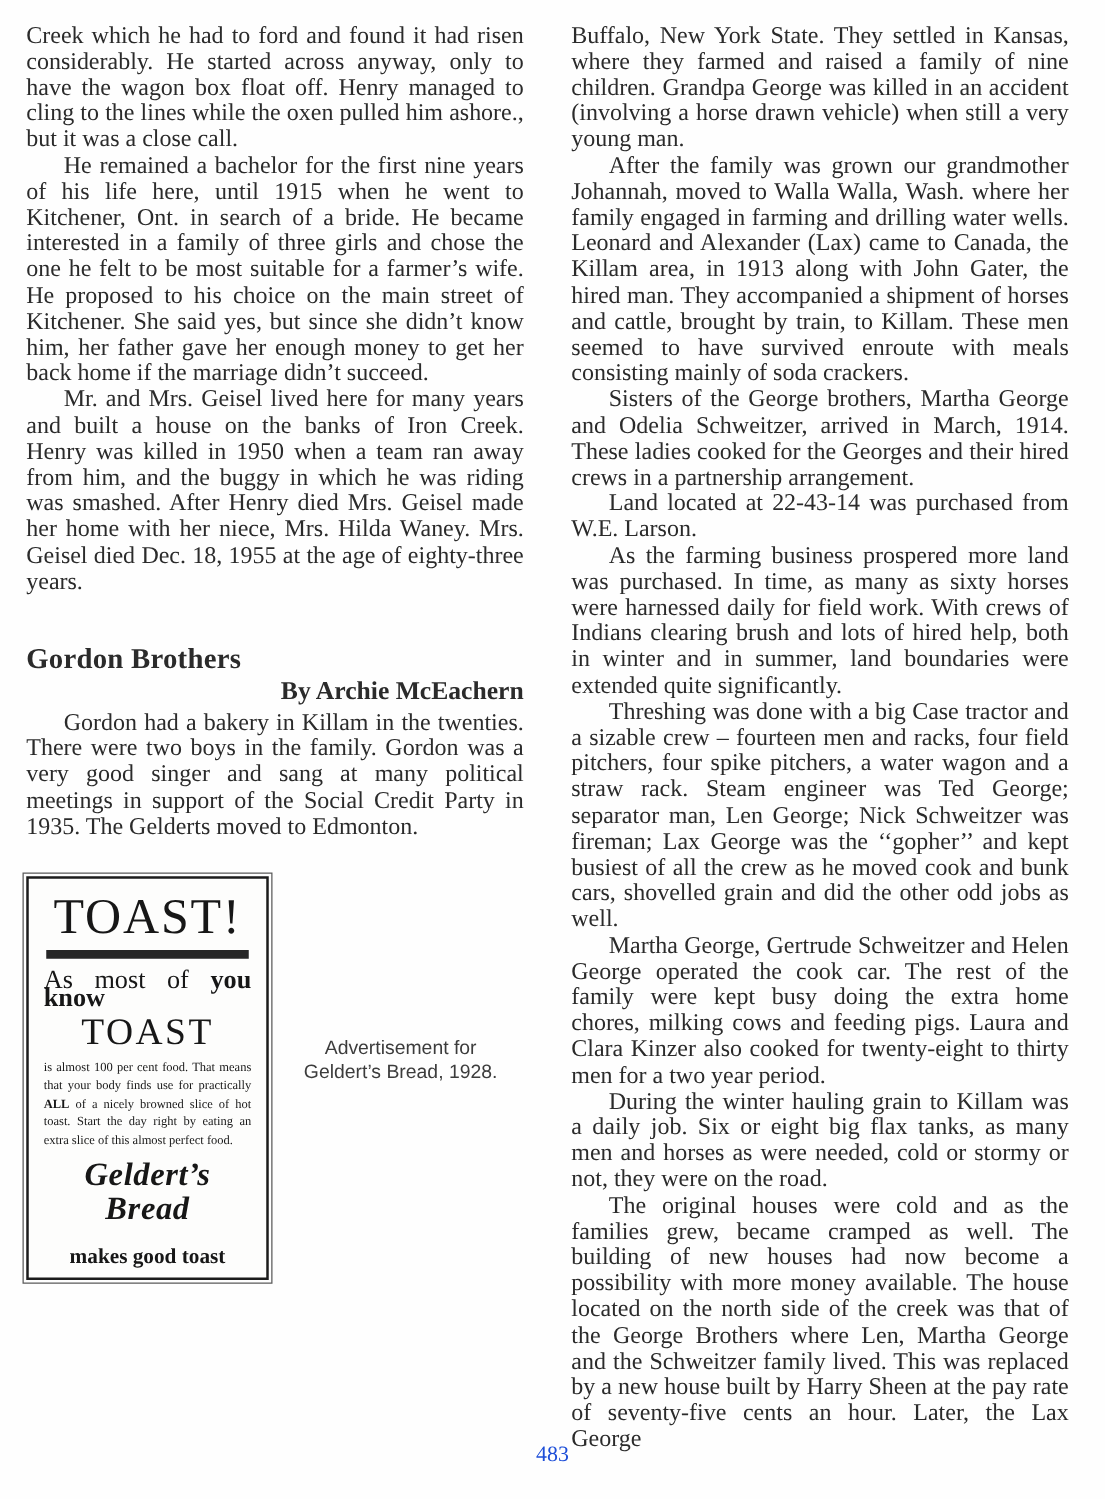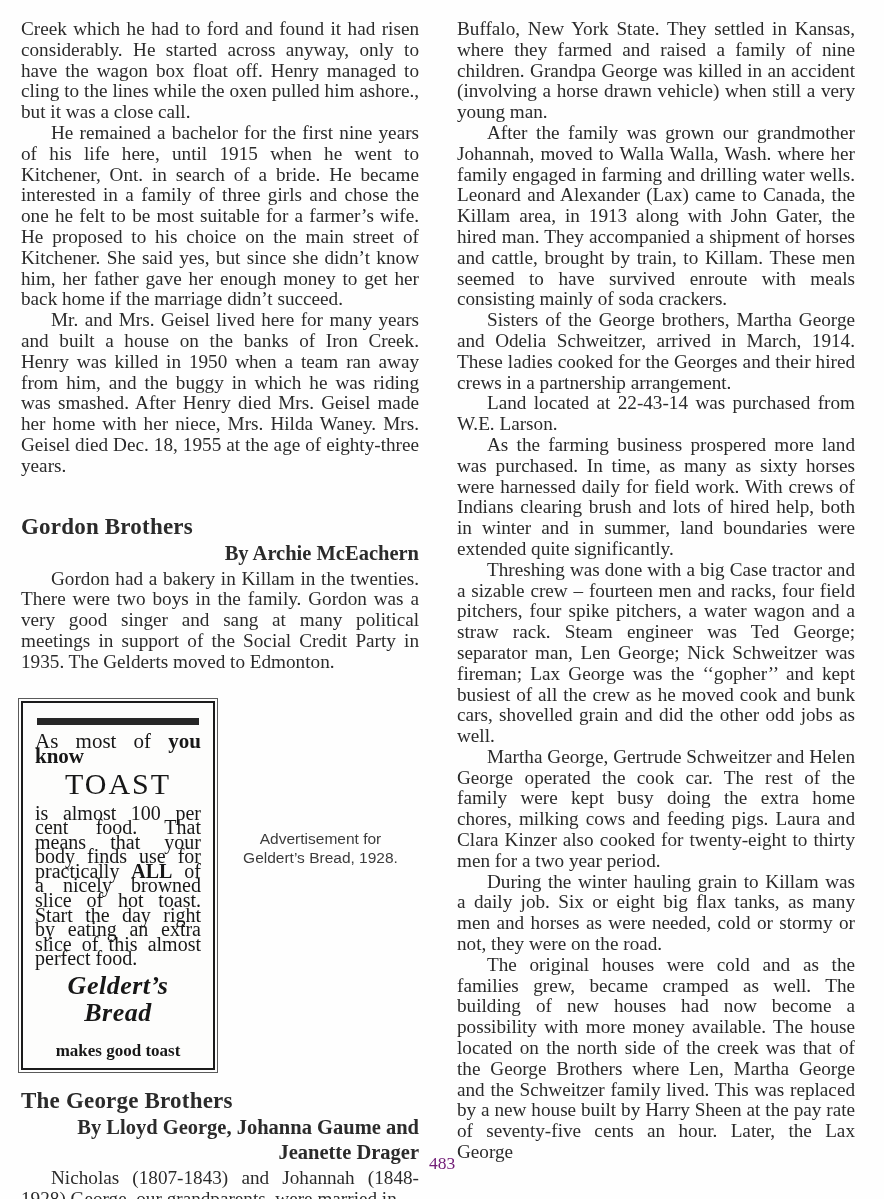--- a/index.html
+++ b/index.html
@@ -88,21 +88,21 @@
     text-align-last: justify;
     margin-bottom: 4px;
   }
   .ad-subhead {
     font-size: 30px;
     line-height: 32px;
     letter-spacing: 2px;
     margin-bottom: 6px;
   }
   .ad-body {
-    font-size: 20px;
+    font-size: 10px;
     line-height: 14.6px;
     text-align: justify;
     margin: 0;
   }
   .bold { font-weight: bold; }
   .ad-brand {
     font-size: 26px;
     line-height: 27px;
     font-weight: bold;
     margin-top: 6px;
@@ -125,21 +125,21 @@
     width: 185px;
     text-align: center;
   }
   .page-number {
     position: absolute;
     left: 0;
     right: 0;
     top: 1153px;
     text-align: center;
     font-size: 17.5px;
-    color: #701a75;
+    color: #1d4ed8;
   }
 </style>
 </head>
 <body>
 
 <div class="page">
   <div class="columns">
 
     <div class="col">
       <p class="no-indent">Creek which he had to ford and found it had risen considerably. He started across anyway, only to have the wagon box float off. Henry managed to cling to the lines while the oxen pulled him ashore., but it was a close call.</p>
@@ -147,35 +147,31 @@
       <p>Mr. and Mrs. Geisel lived here for many years and built a house on the banks of Iron Creek. Henry was killed in 1950 when a team ran away from him, and the buggy in which he was riding was smashed. After Henry died Mrs. Geisel made her home with her niece, Mrs. Hilda Waney. Mrs. Geisel died Dec. 18, 1955 at the age of eighty-three years.</p>
 
       <div class="section-geldert">
         <div class="section-title">Gordon Brothers</div>
         <div class="section-byline">By Archie McEachern</div>
         <p>Gordon had a bakery in Killam in the twenties. There were two boys in the family. Gordon was a very good singer and sang at many political meetings in support of the Social Credit Party in 1935. The Gelderts moved to Edmonton.</p>
       </div>
 
       <div class="ad-row">
         <div class="ad-box">
+          <div class="ad-headline">TOAST!</div>
           <div class="ad-rule"></div>
           <div class="ad-intro"><span>As most of </span><span class="bold">you know</span></div>
           <div class="ad-subhead">TOAST</div>
           <p class="ad-body no-indent"><span>is almost 100 per cent food. That means that your body finds use for practically </span><span class="bold">ALL</span><span> of a nicely browned slice of hot toast. Start the day right by eating an extra slice of this almost perfect food.</span></p>
           <div class="ad-brand">Geldert’s Bread</div>
           <div class="ad-tagline">makes good toast</div>
         </div>
         <div class="ad-caption">Advertisement for Geldert’s Bread, 1928.</div>
       </div>
 
-      <div class="section-george">
-        <div class="section-title">The George Brothers</div>
-        <div class="section-byline">By Lloyd George, Johanna Gaume and Jeanette Drager</div>
-        <p>Nicholas (1807-1843) and Johannah (1848-1928) George, our grandparents, were married in</p>
-      </div>
     </div>
 
     <div class="col">
       <p class="no-indent">Buffalo, New York State. They settled in Kansas, where they farmed and raised a family of nine children. Grandpa George was killed in an accident (involving a horse drawn vehicle) when still a very young man.</p>
       <p>After the family was grown our grandmother Johannah, moved to Walla Walla, Wash. where her family engaged in farming and drilling water wells. Leonard and Alexander (Lax) came to Canada, the Killam area, in 1913 along with John Gater, the hired man. They accompanied a shipment of horses and cattle, brought by train, to Killam. These men seemed to have survived enroute with meals consisting mainly of soda crackers.</p>
       <p>Sisters of the George brothers, Martha George and Odelia Schweitzer, arrived in March, 1914. These ladies cooked for the Georges and their hired crews in a partnership arrangement.</p>
       <p>Land located at 22-43-14 was purchased from W.E. Larson.</p>
       <p>As the farming business prospered more land was purchased. In time, as many as sixty horses were harnessed daily for field work. With crews of Indians clearing brush and lots of hired help, both in winter and in summer, land boundaries were extended quite significantly.</p>
       <p>Threshing was done with a big Case tractor and a sizable crew – fourteen men and racks, four field pitchers, four spike pitchers, a water wagon and a straw rack. Steam engineer was Ted George; separator man, Len George; Nick Schweitzer was fireman; Lax George was the ‘‘gopher’’ and kept busiest of all the crew as he moved cook and bunk cars, shovelled grain and did the other odd jobs as well.</p>
       <p>Martha George, Gertrude Schweitzer and Helen George operated the cook car. The rest of the family were kept busy doing the extra home chores, milking cows and feeding pigs. Laura and Clara Kinzer also cooked for twenty-eight to thirty men for a two year period.</p>

